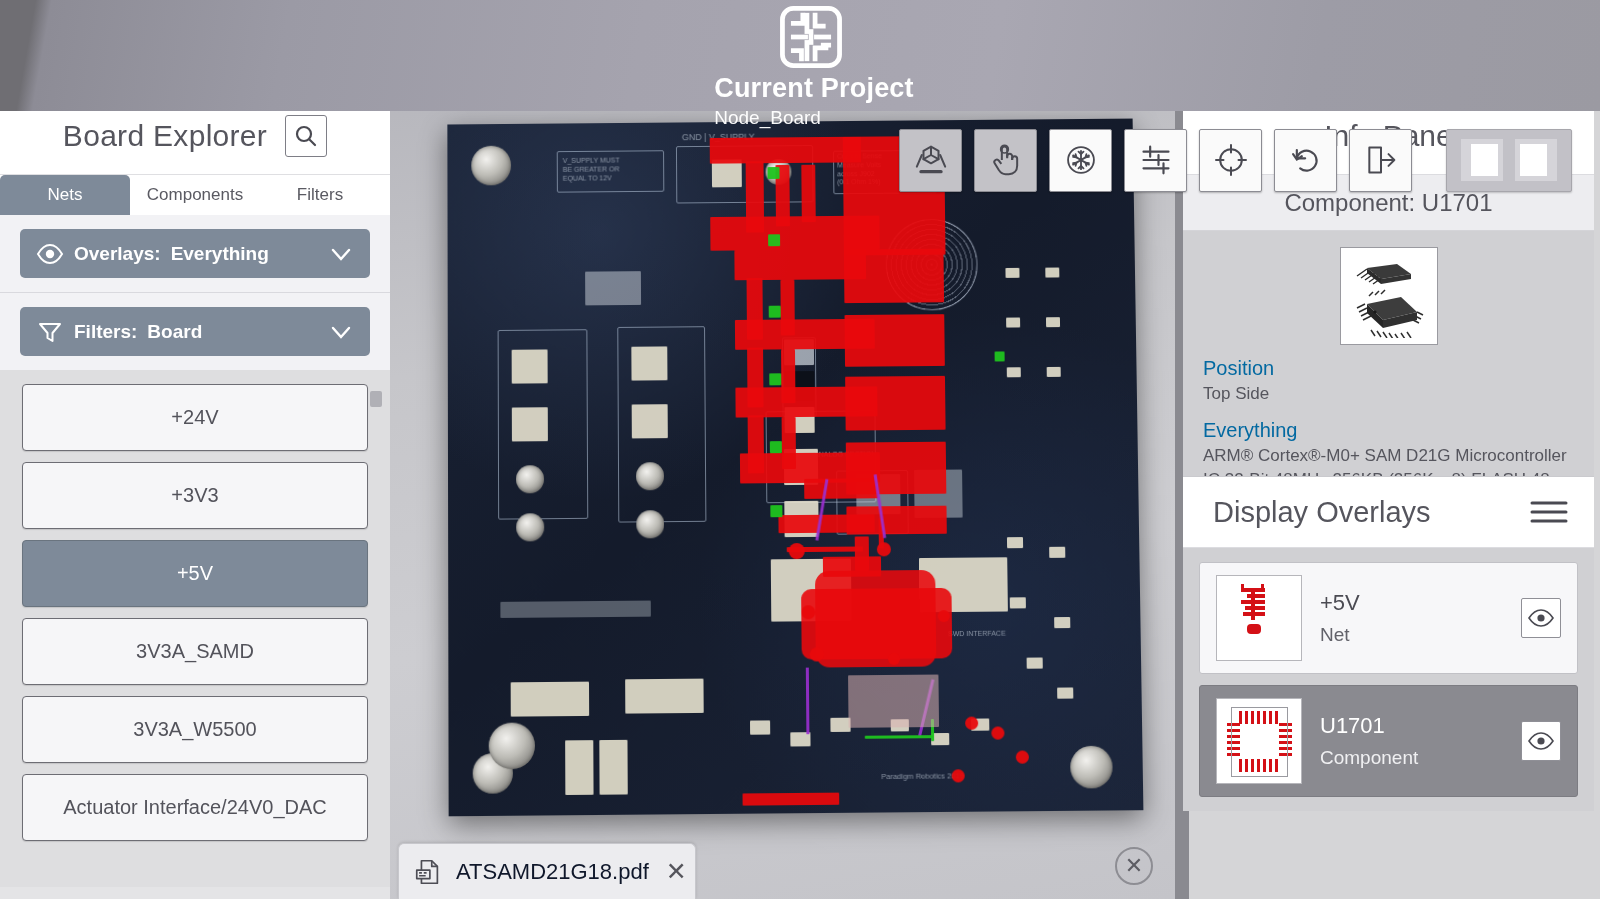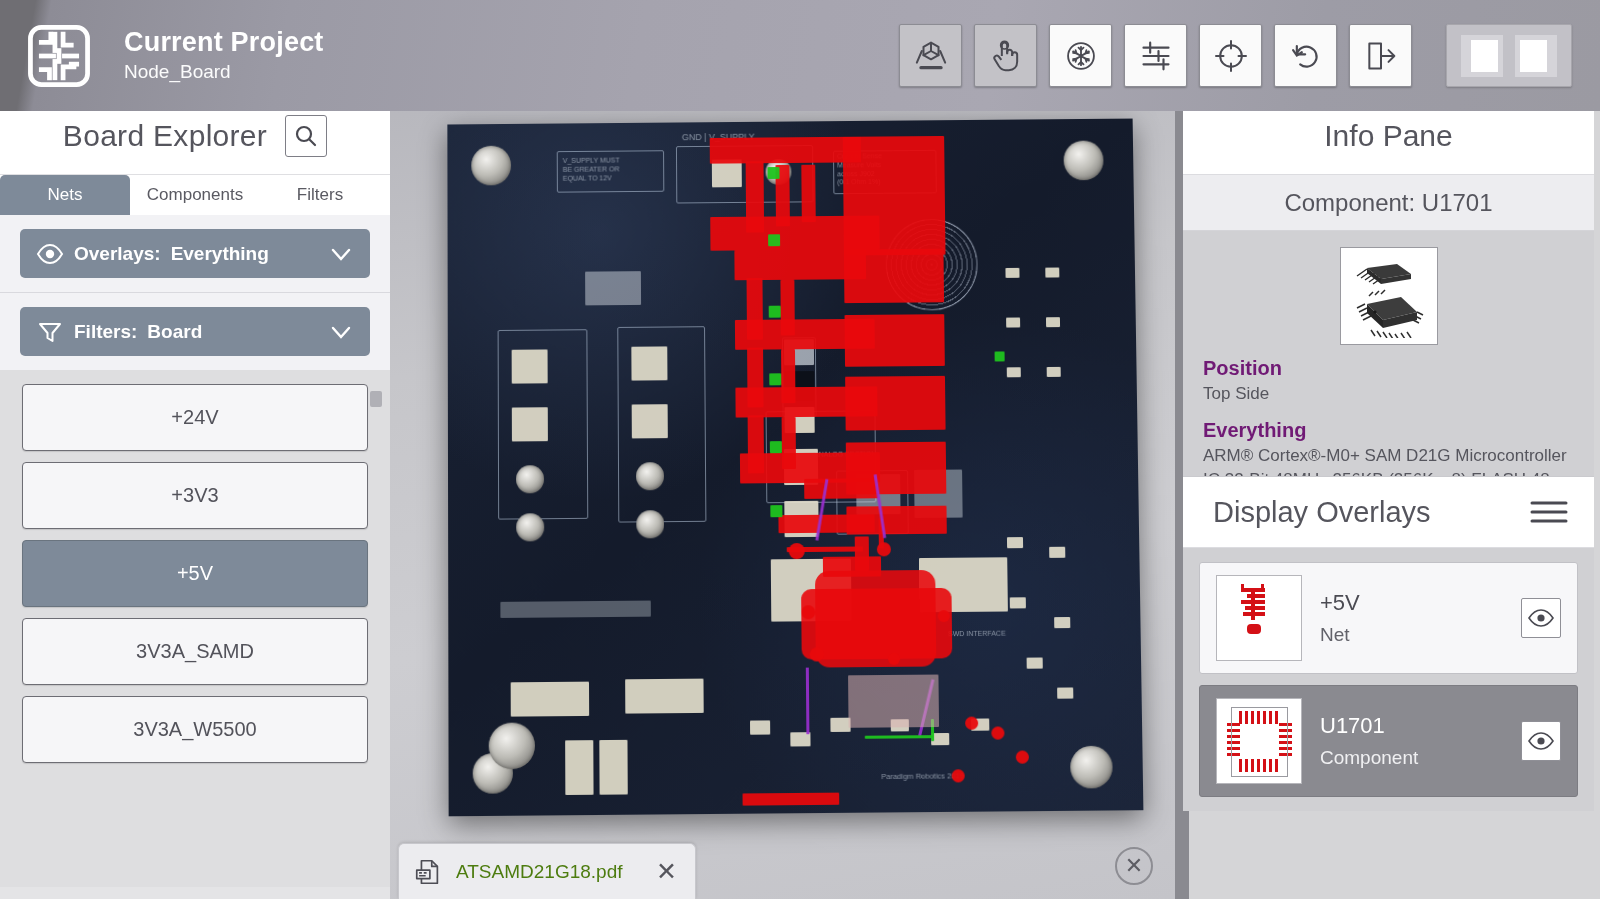--- a/index.html
+++ b/index.html
@@ -9,21 +9,21 @@
     font-family: "Liberation Sans", sans-serif;
     background: #c9c9cf;
   }
   #app { position: relative; width: 1600px; height: 899px; }
 
   
   .header {
     position: absolute; left: 0; top: 0; width: 1600px; height: 111px;
     background: linear-gradient(100deg, #6f6e73 0%, #6f6e73 2.2%, #8d8c96 3.2%,
                 #9b9aa5 18%, #a5a3ae 40%, #a9a7b2 62%, #9d9ca6 82%, #9b9aa2 100%);
-    display: flex; align-items: center; z-index: 30;
+    display: flex; align-items: center; z-index: 30; flex-direction: column;
   }
   .logo-box {
     width: 74px; height: 74px; margin-left: 22px;
     display: flex; align-items: center; justify-content: center; flex: 0 0 auto;
   }
   .logo-box svg { width: 68px; height: 68px; display: block; }
   .proj-text { margin-left: 28px; color: #ffffff; line-height: 1.1; }
   .proj-title { font-size: 27px; font-weight: bold; letter-spacing: .2px; }
   .proj-sub { font-size: 19px; font-weight: normal; margin-top: 4px; opacity: .97; }
 
@@ -158,21 +158,21 @@
 
   
   .pdf-tab {
     position: absolute; left: 398px; bottom: 0; height: 56px; width: 298px;
     background: #ececef; border: 1px solid #c7c7cc; border-bottom: none;
     border-radius: 6px 6px 0 0; display: flex; align-items: center;
     padding: 0 14px; gap: 13px; z-index: 25;
     box-shadow: 0 -1px 3px rgba(0,0,0,.12);
   }
   .pdf-icon { width: 30px; height: 30px; flex: 0 0 auto; }
-  .pdf-name { font-size: 19px; color: #4d7c0f; flex: 1 1 auto; }
+  .pdf-name { font-size: 22px; color: #0f172a; flex: 1 1 auto; }
   .pdf-x { font-size: 25px; color: #55555c; line-height: 1; padding: 0 4px; }
 
   
   .right-panel {
     position: absolute; left: 1175px; top: 97px; width: 425px; height: 802px;
     background: #d5d5d7; z-index: 20; overflow: hidden;
   }
   .rp-strip { position: absolute; left: 0; top: 0; width: 14px; height: 802px; background: #8a8a90; }
   .rp-body { position: absolute; left: 8px; top: 0; width: 411px; height: 802px; }
   .rp-head {
@@ -185,21 +185,21 @@
     height: 56px; background: #ededf0;
     display: flex; align-items: center; justify-content: center;
     font-size: 24px; color: #55555d; border-bottom: 1px solid #d4d4d8;
   }
   .rp-info { background: #d0d0d3; padding: 16px 20px 0 20px; height: 245px; overflow: hidden; }
   .chip-thumb {
     width: 98px; height: 98px; margin: 0 auto 12px auto; background: #ffffff;
     border: 1px solid #9a9aa0; display: flex; align-items: center; justify-content: center;
   }
   .chip-thumb svg { width: 84px; height: 84px; }
-  .info-h { font-size: 20px; font-weight: bold; color: #701a75; margin-bottom: 2px; }
+  .info-h { font-size: 20px; font-weight: normal; color: #0369a1; margin-bottom: 2px; }
   .info-v { font-size: 17px; color: #55555d; line-height: 1.45; margin-bottom: 12px; }
   .info-desc { font-size: 17px; color: #55555d; line-height: 1.45; }
 
   .ov-head {
     height: 72px; background: #ffffff;
     display: flex; align-items: center; padding: 0 24px 0 30px;
     border-top: 1px solid #cacace; border-bottom: 1px solid #dcdce0;
   }
   .ov-title { font-size: 29px; color: #55555d; }
   .ov-menu { margin-left: auto; width: 42px; height: 30px; }
@@ -511,20 +511,21 @@
         </span>
       </div>
     </div>
 
     <div class="net-list">
       <div class="net-item">+24V</div>
       <div class="net-item">+3V3</div>
       <div class="net-item selected">+5V</div>
       <div class="net-item">3V3A_SAMD</div>
       <div class="net-item">3V3A_W5500</div>
+      <div class="net-item">Actuator Interface/24V0_DAC</div>
       <div class="net-scrollbar">
         <div class="net-thumb"></div>
       </div>
     </div>
   </div>
 
   <div class="right-panel">
     <div class="rp-strip"></div>
     <div class="rp-body">
       <div class="rp-head">

